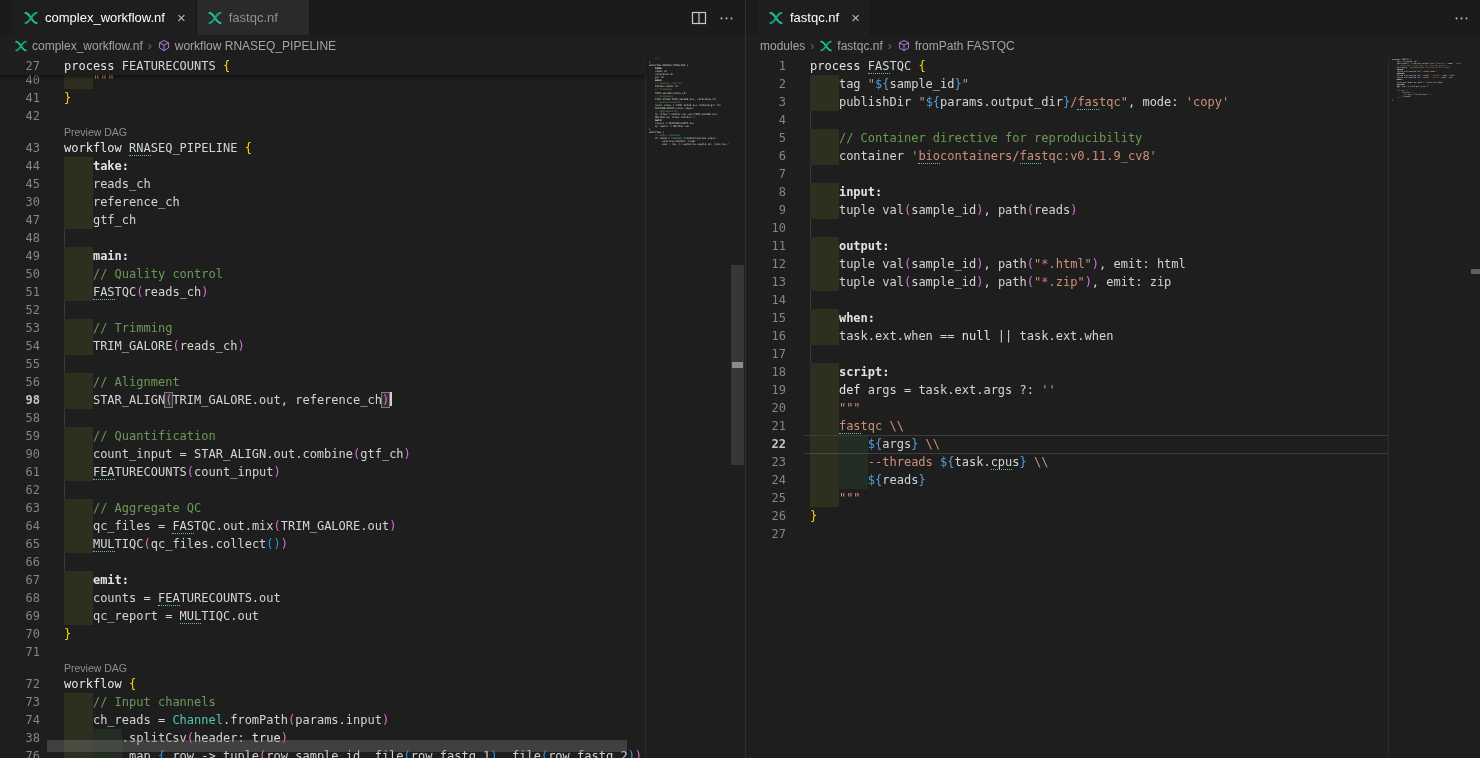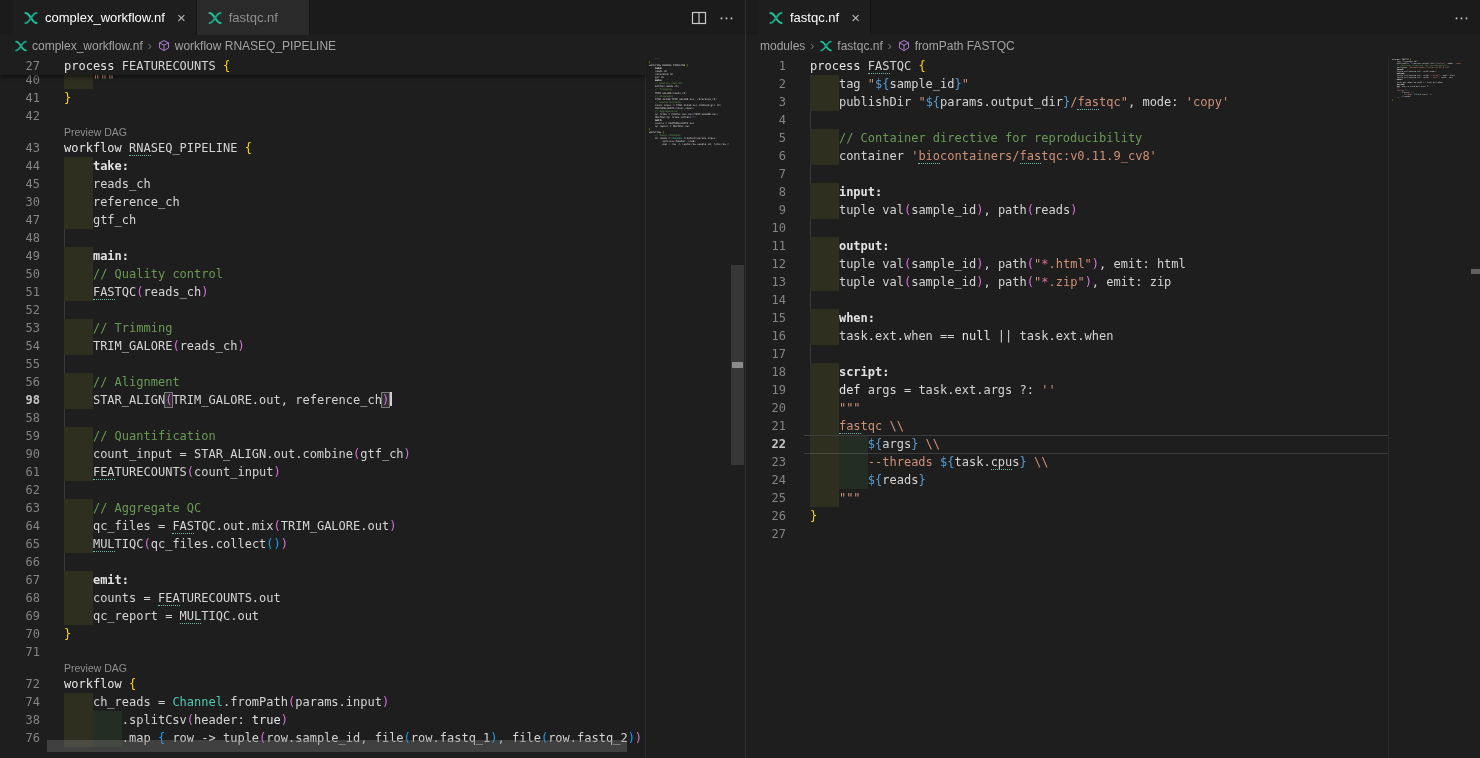--- a/index.html
+++ b/index.html
@@ -174,20 +174,21 @@
           <div class="row"><span class="band b0" style="left:64px"></span><span class="num">64</span><span class="code"><span class="tk-ws">    </span><span class="tk-id">qc_files = </span><span class="tk-hint">FAS</span><span class="tk-id">TQC.out.mix</span><span class="tk-p2">(</span><span class="tk-id">TRIM_GALORE.out</span><span class="tk-p2">)</span></span></div>
           <div class="row"><span class="band b0" style="left:64px"></span><span class="num">65</span><span class="code"><span class="tk-ws">    </span><span class="tk-hint">MUL</span><span class="tk-id">TIQC</span><span class="tk-p2">(</span><span class="tk-id">qc_files.collect</span><span class="tk-p3">()</span><span class="tk-p2">)</span></span></div>
           <div class="row"><span class="guide"></span><span class="num">66</span><span class="code"></span></div>
           <div class="row"><span class="band b0" style="left:64px"></span><span class="num">67</span><span class="code"><span class="tk-ws">    </span><span class="tk-bold">emit:</span></span></div>
           <div class="row"><span class="band b0" style="left:64px"></span><span class="num">68</span><span class="code"><span class="tk-ws">    </span><span class="tk-id">counts = </span><span class="tk-hint">FEA</span><span class="tk-id">TURECOUNTS.out</span></span></div>
           <div class="row"><span class="band b0" style="left:64px"></span><span class="num">69</span><span class="code"><span class="tk-ws">    </span><span class="tk-id">qc_report = </span><span class="tk-hint">MUL</span><span class="tk-id">TIQC.out</span></span></div>
           <div class="row"><span class="num">70</span><span class="code"><span class="tk-p1">}</span></span></div>
           <div class="row"><span class="num">71</span><span class="code"></span></div>
           <div class="codelens">Preview DAG</div>
           <div class="row"><span class="num">72</span><span class="code"><span class="tk-kw">workflow</span><span class="tk-ws"> </span><span class="tk-p1">{</span></span></div>
+          <div class="row"><span class="band b0" style="left:64px"></span><span class="num">73</span><span class="code"><span class="tk-ws">    </span><span class="tk-cmt">// Input channels</span></span></div>
           <div class="row"><span class="band b0" style="left:64px"></span><span class="num">74</span><span class="code"><span class="tk-ws">    </span><span class="tk-id">ch_reads = </span><span class="tk-cls">Channel</span><span class="tk-id">.fromPath</span><span class="tk-p2">(</span><span class="tk-id">params.input</span><span class="tk-p2">)</span></span></div>
           <div class="row"><span class="band b0" style="left:64px"></span><span class="band b1" style="left:93px"></span><span class="num">38</span><span class="code"><span class="tk-ws">        </span><span class="tk-id">.splitCsv</span><span class="tk-p2">(</span><span class="tk-id">header: </span><span class="tk-kw">true</span><span class="tk-p2">)</span></span></div>
           <div class="row"><span class="band b0" style="left:64px"></span><span class="band b1" style="left:93px"></span><span class="num">76</span><span class="code"><span class="tk-ws">        </span><span class="tk-id">.map </span><span class="tk-p3">{</span><span class="tk-id"> row -&gt; tuple</span><span class="tk-p2">(</span><span class="tk-id">row.sample_id, file</span><span class="tk-p3">(</span><span class="tk-id">row.fastq_1</span><span class="tk-p3">)</span><span class="tk-id">, file</span><span class="tk-p3">(</span><span class="tk-id">row.fastq_2</span><span class="tk-p3">)</span><span class="tk-p2">)</span><span class="tk-id"> </span><span class="tk-p3">}</span></span></div>
         </div>
       <div class="sticky" id="sticky-left">
           <div class="srow"><span class="num">27</span><span class="code"><span class="tk-kw">process</span><span class="tk-ws"> </span><span class="tk-id">FEATURECOUNTS </span><span class="tk-p1">{</span></span></div>
         </div>
       <div class="minimap">
           <div class="mini" id="mini-left">
             <div class="mrow"><span class="tk-ws">    </span><span class="tk-str">"""</span></div>

